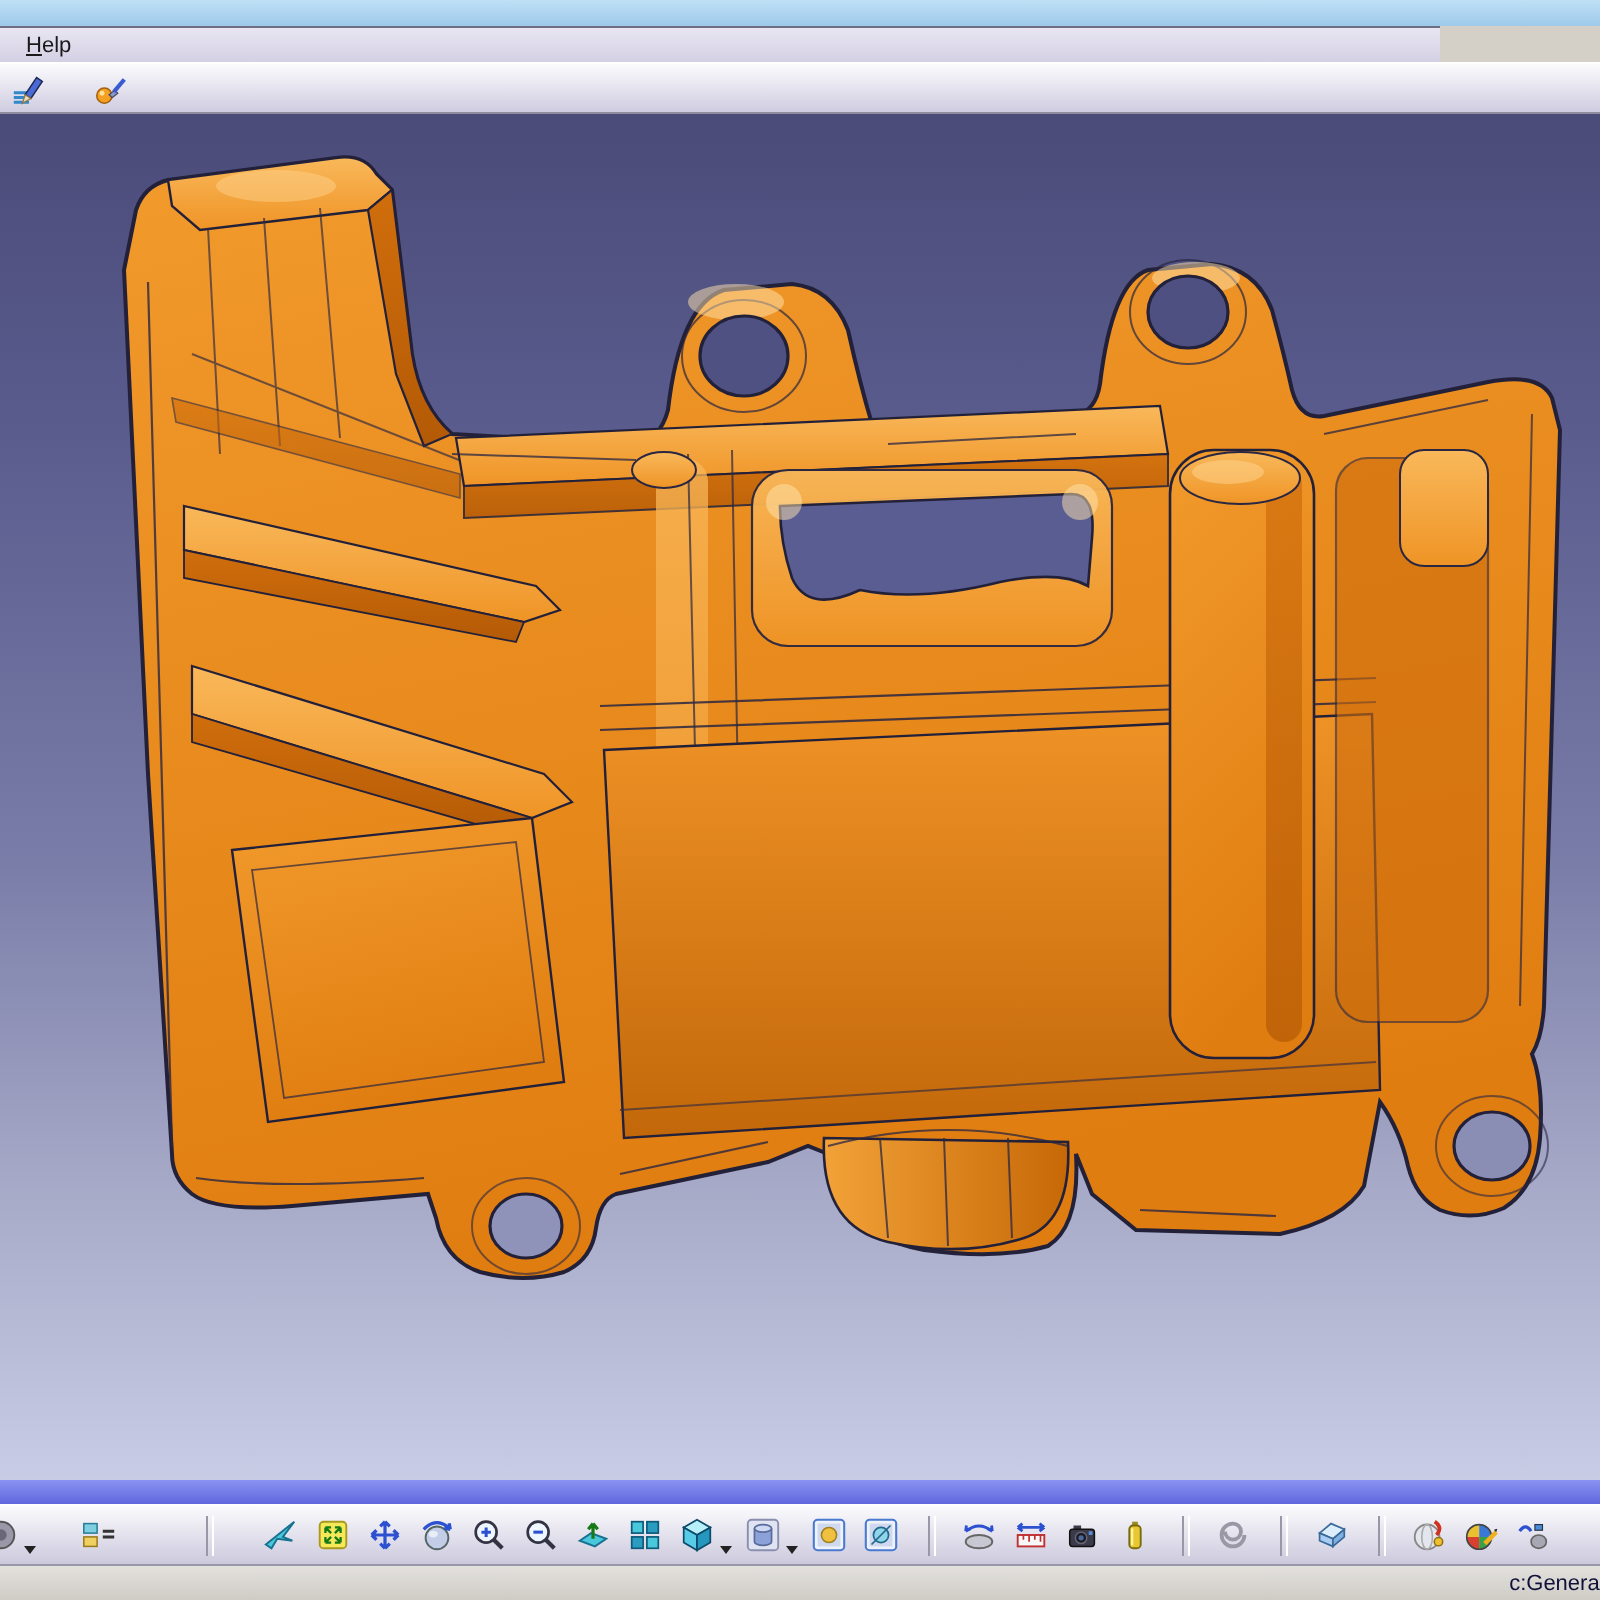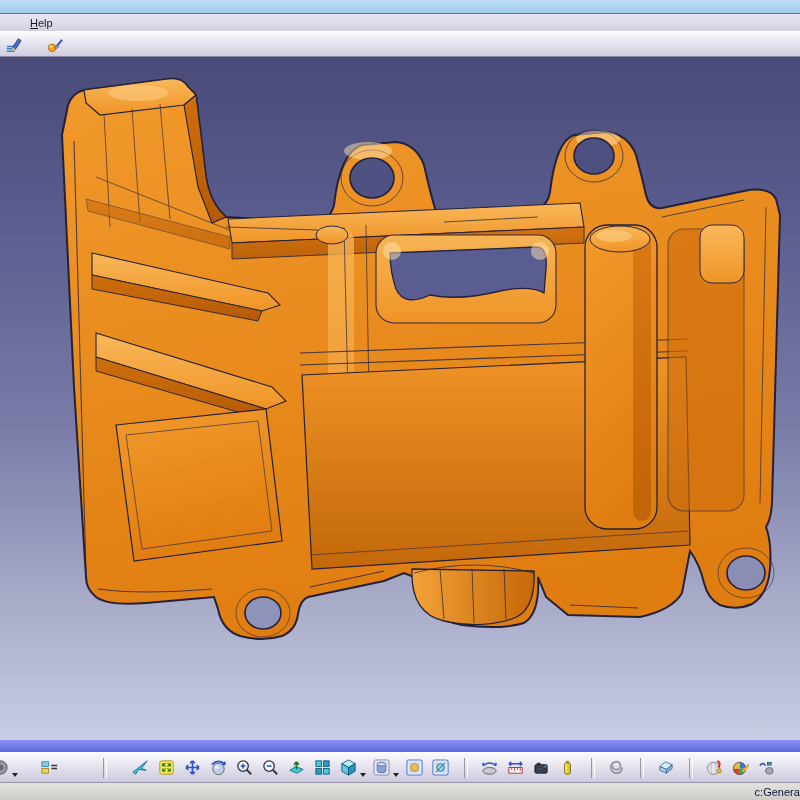--- a/index.html
+++ b/index.html
@@ -2,24 +2,24 @@
 <html><head>
 <meta charset="utf-8">
 <style>
   html,body{margin:0;padding:0;}
   body{width:800px;height:800px;overflow:hidden;position:relative;
        font-family:"Liberation Sans",sans-serif;background:#d4d0c8;}
 
   
   .top-strip{position:absolute;left:0;top:0;width:800px;height:13px;
     background:linear-gradient(#bfe0f6,#9ecaea);}
-  .menu-bar{position:absolute;left:0;top:13px;width:800px;height:18px;
+  .menu-bar{position:absolute;left:0;top:13px;width:720px;height:18px;
     background:linear-gradient(#e9e6f2,#d4d0e4);
     border-top:1px solid #6f6f84;box-sizing:border-box;
-    display:flex;align-items:center;padding-left:26px;
+    display:flex;align-items:center;padding-left:9px;
     font-size:11px;color:#1a1a1a;}
   .menu-item{display:inline-block;padding:1px 4px;cursor:default;}
   .menu-item::first-letter{text-decoration:underline;}
   .toolbar-top{position:absolute;left:0;top:31px;width:800px;height:26px;
     background:linear-gradient(#fbfbfd,#cfcce0);
     border-top:1px solid #ffffff;border-bottom:1px solid #8f8ca2;
     box-sizing:border-box;display:flex;align-items:center;gap:6px;padding-left:4px;}
 
   
   .viewport{position:absolute;left:0;top:57px;width:800px;height:683px;

